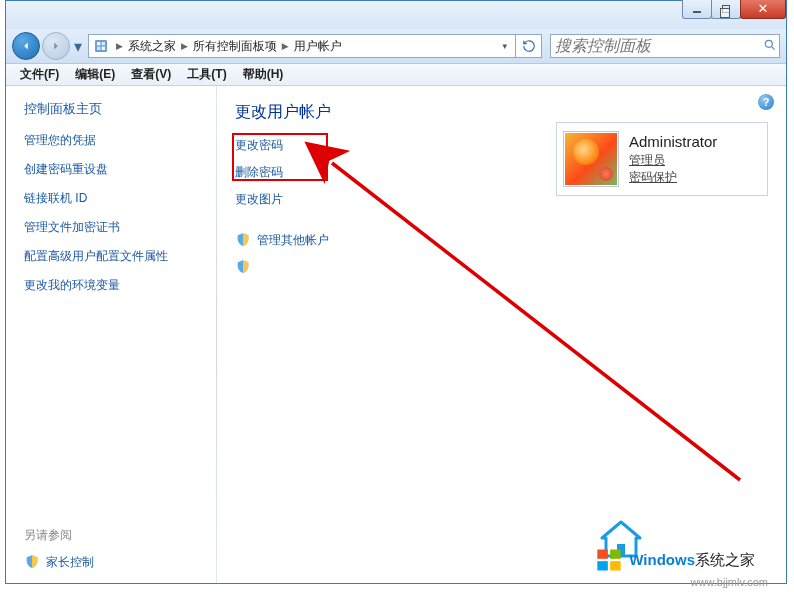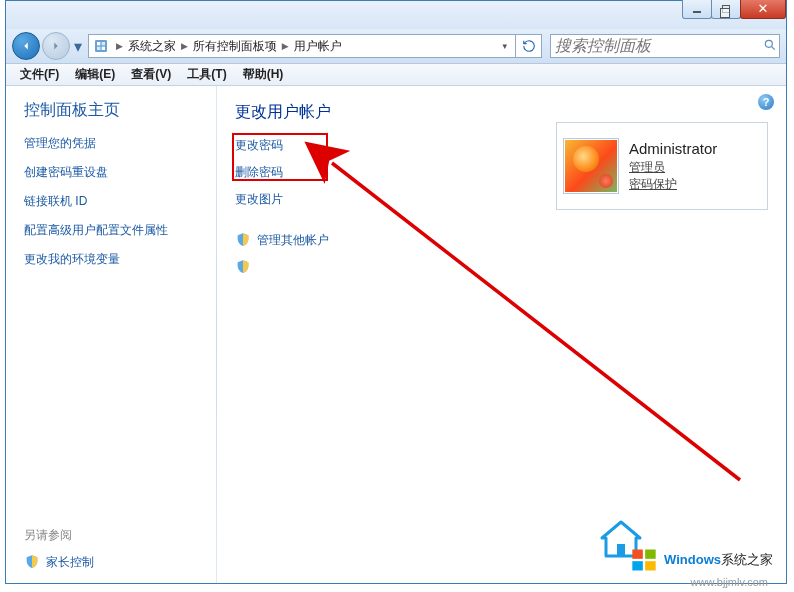--- a/index.html
+++ b/index.html
@@ -37,52 +37,52 @@
 .search-icon { color: #5a8bc2; }
 .search-icon svg { width: 14px; height: 14px; }
 
 
 .menubar { height: 22px; background: linear-gradient(#f6f9fd, #e8eff8); border-bottom: 1px solid #c3d2e4; display: flex; align-items: center; padding: 0 6px; font-size: 12px; }
 .menu-item { padding: 0 8px; color: #222; cursor: pointer; font-weight: bold; }
 
 
 .content { display: flex; height: calc(100% - 28px - 35px - 22px); background: #fff; }
 .sidebar { width: 210px; padding: 14px 18px 10px 18px; position: relative; background: #fff; }
-.sidebar-title { color: #1b59a3; font-size: 16px; margin-bottom: 14px; cursor: pointer; }
+.sidebar-title { color: #1b59a3; font-size: 13px; margin-bottom: 14px; cursor: pointer; }
 .sidebar-link { color: #1b59a3; font-size: 12px; margin-bottom: 12px; cursor: pointer; }
 .sidebar-bottom { position: absolute; bottom: 12px; left: 18px; }
 .see-also { color: #888; font-size: 12px; margin-bottom: 10px; }
 .parental { display: flex; color: #1b59a3; font-size: 12px; cursor: pointer; }
 .shield-mini { width: 16px; height: 16px; margin-right: 6px; }
 .divider { width: 1px; background: linear-gradient(#e0e8f2, #cdd9e7, #e0e8f2); }
 
 .main { flex: 1; padding: 16px 18px; position: relative; }
 .main-title { color: #003399; font-size: 16px; margin-bottom: 14px; }
 .highlight-box { position: absolute; left: 232px; top: 133px; width: 96px; height: 48px; border: 2px solid #d00; pointer-events: none; }
 .action-link { color: #1b59a3; font-size: 12px; margin-bottom: 10px; cursor: pointer; }
 .action-with-shield { display: flex; align-items: flex-start; margin-bottom: 10px; }
 .action-with-shield .shield-mini { margin-right: 6px; }
 .action-links-block { margin-top: 4px; margin-bottom: 24px; }
 
-.account-card { position: absolute; right: 18px; top: 36px; width: 212px; height: 88px; border: 1px solid #c8d4e3; display: flex; align-items: center; padding: 6px; background: #fff; }
+.account-card { position: absolute; right: 18px; top: 36px; width: 212px; height: 74px; border: 1px solid #c8d4e3; display: flex; align-items: center; padding: 6px; background: #fff; }
 .avatar-frame { width: 56px; height: 56px; border: 1px solid #bcc9da; padding: 1px; margin-right: 10px; }
 .avatar-inner { width: 100%; height: 100%; background: linear-gradient(135deg, #f7b733 0%, #fc4a1a 55%, #7bb661 100%); position: relative; }
 .avatar-inner::before { content: ""; position: absolute; left: 8px; top: 6px; width: 26px; height: 26px; background: radial-gradient(circle at 40% 40%, #ffd98a, #ff8c1a 60%, #c96a0b); border-radius: 50%; }
 .avatar-inner::after { content: ""; position: absolute; right: 4px; bottom: 4px; width: 14px; height: 14px; background: radial-gradient(circle, #ff7a59, #d43f1d); border-radius: 50%; }
 .acct-info { font-size: 12px; }
 .acct-name { font-size: 15px; color: #222; margin-bottom: 2px; }
 .acct-type, .acct-pw { color: #444; font-size: 12px; text-decoration: underline; }
 
 .help-icon { position: absolute; right: 12px; top: 8px; width: 16px; height: 16px; border-radius: 50%; background: radial-gradient(circle at 35% 30%, #8ec8f5, #2b7dc4); color: #fff; font-size: 11px; font-weight: bold; display: flex; align-items: center; justify-content: center; cursor: pointer; }
 
 
 .arrow-overlay { position: absolute; left: 0; top: 0; width: 100%; height: 100%; pointer-events: none; }
 
 
-.watermark { position: absolute; right: 21px; bottom: 18px; display: flex; align-items: center; font-size: 13px; }
+.watermark { position: absolute; right: 39px; bottom: 18px; display: flex; align-items: center; font-size: 15px; }
 .wm-logo { width: 28px; height: 28px; margin-right: 6px; }
 .wm-text { color: #0b7ed6; font-weight: 600; }
 .wm-text .hz { color: #222; font-weight: 400; }
 .wm-url { position: absolute; right: 26px; bottom: 4px; font-size: 11px; color: #999; }
 
 
 .house { position: absolute; right: 150px; bottom: 30px; }
 </style>
 </head>
 <body>
@@ -157,20 +157,21 @@
     <div class="menu-item">工具(T)</div>
     <div class="menu-item">帮助(H)</div>
   </div>
 
   <div class="content">
     <div class="sidebar">
       <div class="sidebar-title">控制面板主页</div>
       <div class="sidebar-link">管理您的凭据</div>
       <div class="sidebar-link">创建密码重设盘</div>
       <div class="sidebar-link">链接联机 ID</div>
+      <div class="sidebar-link">管理文件加密证书</div>
       <div class="sidebar-link">配置高级用户配置文件属性</div>
       <div class="sidebar-link">更改我的环境变量</div>
 
       <div class="sidebar-bottom">
         <div class="see-also">另请参阅</div>
         <div class="parental">
           <svg class="shield-mini" viewBox="0 0 24 24">
               <path d="M12 2l8 3v5c0 5-3.5 9.5-8 11-4.5-1.5-8-6-8-11V5l8-3z" fill="#5aa9e6"></path>
               <path d="M12 2l8 3v5c0 5-3.5 9.5-8 11V2z" fill="#f7c948"></path>
             </svg>

